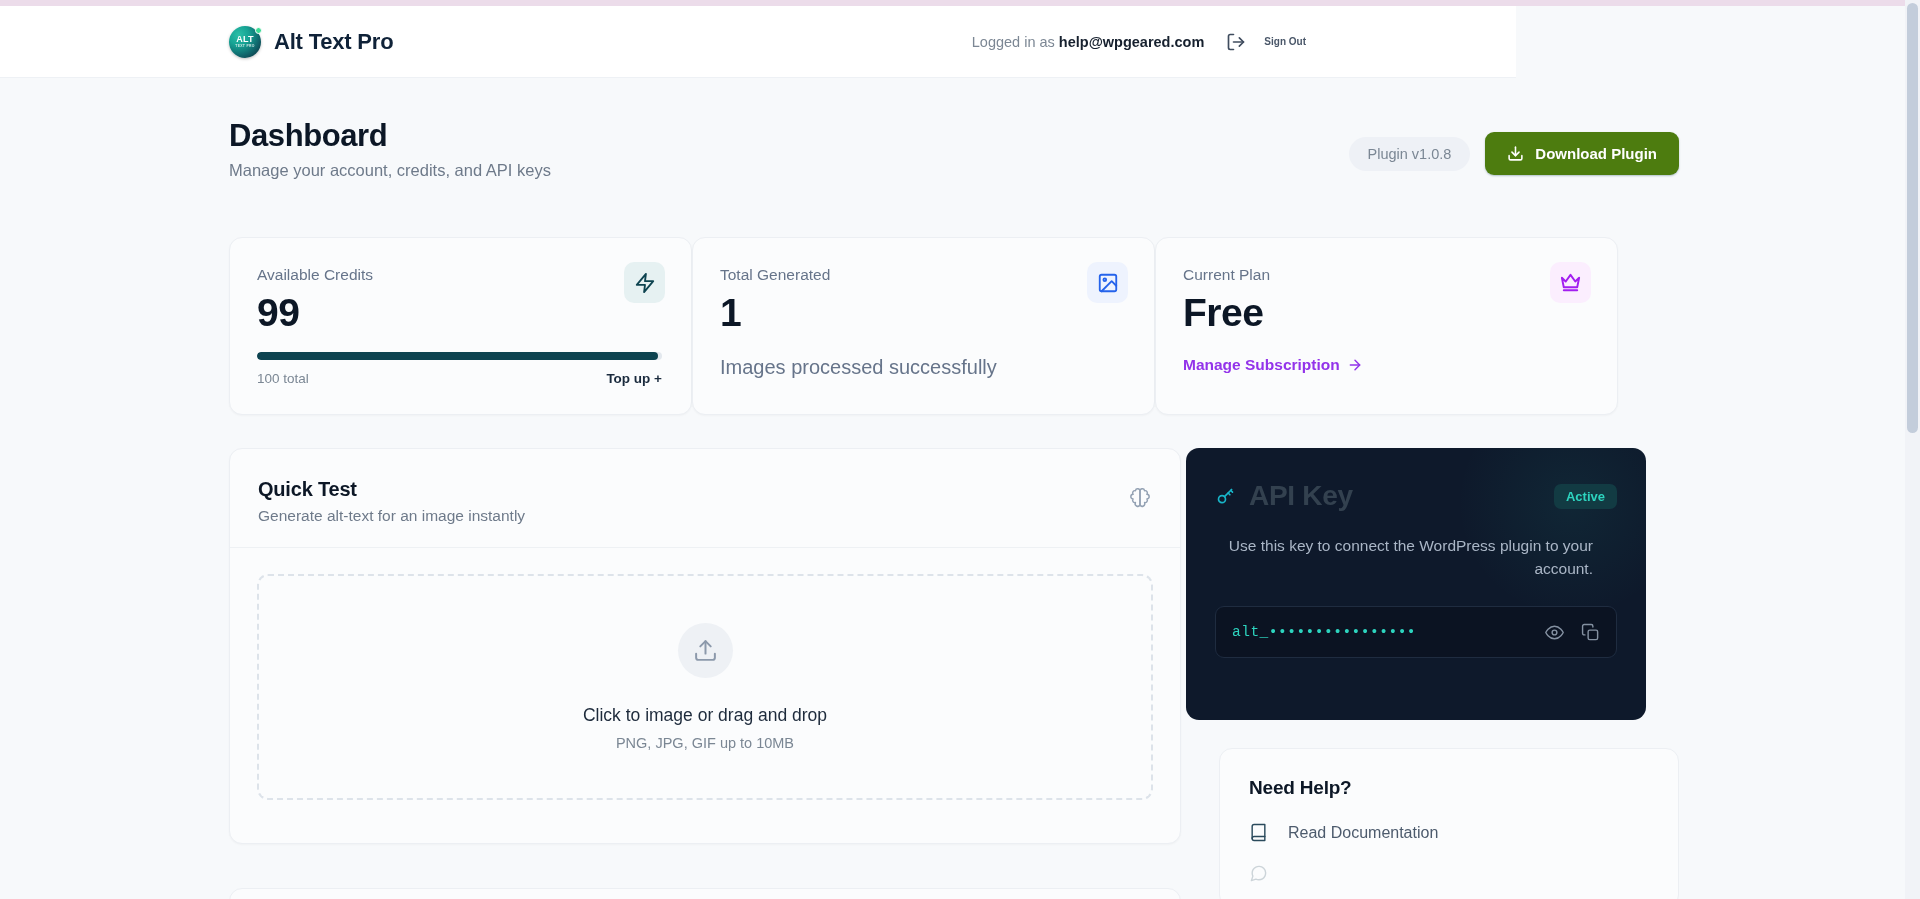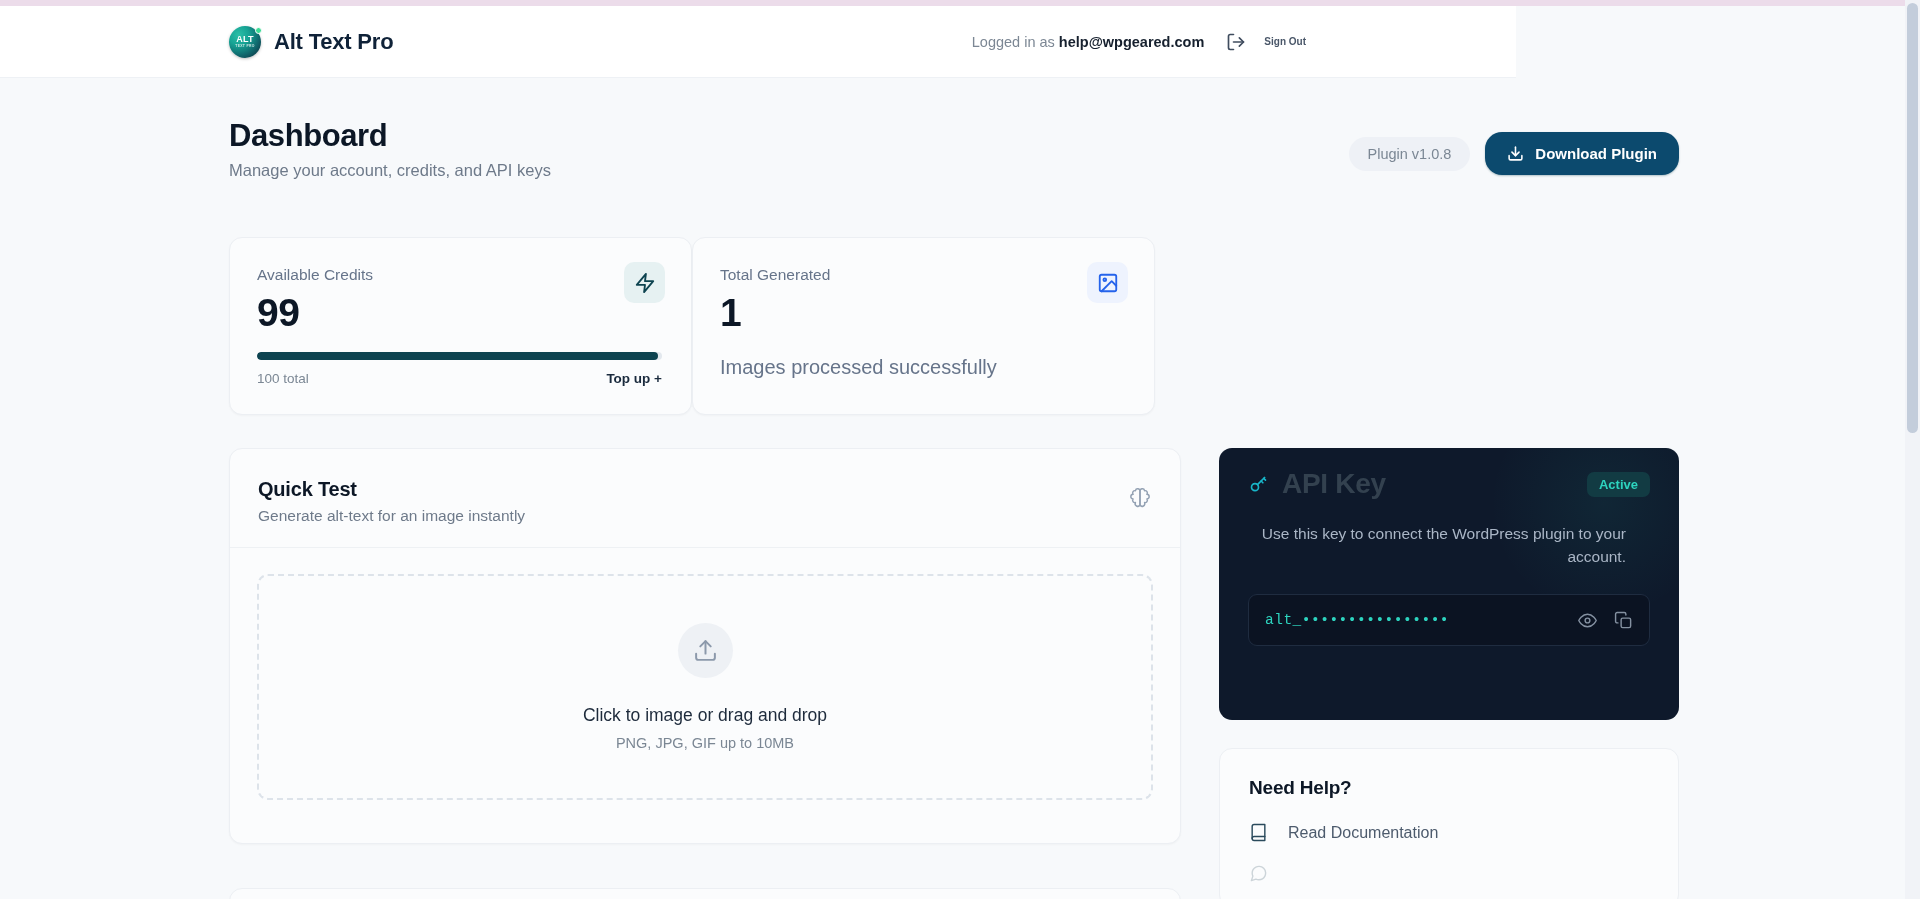--- a/index.html
+++ b/index.html
@@ -54,23 +54,23 @@
   .title-row { position: absolute; top: 118px; left: 229px; width: 1450px; }
   .page-title { font-size: 31px; font-weight: 700; color: #0c1726; letter-spacing: -0.4px; line-height: 36px; }
   .page-sub { margin-top: 7px; font-size: 16.5px; color: #6e7a8a; }
 
   .title-actions { position: absolute; top: 132px; right: 241px; display: flex; align-items: center; gap: 15px; }
   .version-pill {
     background: #eef1f6; color: #7b8794;
     font-size: 14.5px; border-radius: 999px; padding: 9px 19px; white-space: nowrap;
   }
   .btn-download {
-    background: #0c4a6e; color: #ffffff;
+    background: #4d7c0f; color: #ffffff;
     font-size: 15px; font-weight: 700;
-    border: none; border-radius: 17px;
+    border: none; border-radius: 9px;
     padding: 13px 22px; display: flex; align-items: center; gap: 11px;
     cursor: pointer; white-space: nowrap;
     box-shadow: 0 1px 2px rgba(13,67,80,.3);
   }
 
   
   .stats { position: absolute; top: 237px; left: 229px; display: flex; }
   .card {
     background: #fbfcfd; border: 1px solid #eceff3; border-radius: 13px;
     box-shadow: 0 1px 2px rgba(16,24,40,.03);
@@ -122,23 +122,23 @@
   .dz-sub { margin-top: 9px; font-size: 14.5px; color: #7b8794; }
 
   
   .bottom-card {
     position: absolute; top: 888px; left: 229px; width: 952px; height: 60px;
     background: #fbfcfd; border: 1px solid #eceff3; border-radius: 13px;
   }
 
   
   .api-panel {
-    position: absolute; top: 448px; left: 1219px; width: 460px; height: 272px;
+    position: absolute; top: 448px; left: 1186px; width: 460px; height: 272px;
     background: #0e192b; border-radius: 13px; overflow: hidden;
-    padding: 20px 29px;
+    padding: 32px 29px;
   }
   .api-panel::after {
     content: ""; position: absolute; top: -60px; right: -40px; width: 230px; height: 230px;
     border-radius: 50%; background: radial-gradient(circle, rgba(45,212,191,.07) 0%, rgba(14,25,43,0) 70%);
   }
   .api-head { display: flex; align-items: center; justify-content: space-between; position: relative; z-index: 2; }
   .api-title-wrap { display: flex; align-items: center; gap: 13px; }
   .api-title { font-size: 28px; font-weight: 700; color: #33414f; letter-spacing: -0.3px; }
   .api-badge {
     background: #123b43; color: #2dd4bf; font-size: 13px; font-weight: 600;
@@ -251,20 +251,39 @@
       <div class="stat-icon-box ib-blue">
         <svg class="icon-svg" width="22" height="22" viewBox="0 0 24 24" fill="none" stroke="#2563eb" stroke-width="2" stroke-linecap="round" stroke-linejoin="round">
           <rect x="3" y="3" width="18" height="18" rx="2" ry="2"></rect>
             <circle cx="8.5" cy="8.5" r="1.5"></circle>
             <polyline points="21 15 16 10 5 21"></polyline>
         </svg>
       </div>
       <div class="stat-foot" style="font-size:20px;color:#66748a;margin-top:20px;">Images processed successfully</div>
     </div>
 
+    <div class="card stat-card">
+      <div class="stat-label">Current Plan</div>
+      <div class="stat-value">Free</div>
+      <div class="stat-icon-box ib-purple">
+        <svg class="icon-svg" width="23" height="23" viewBox="0 0 24 24" fill="none" stroke="#a21ef0" stroke-width="2" stroke-linecap="round" stroke-linejoin="round">
+          <path d="M3 7l4 4 5-7 5 7 4-4-2 10H5L3 7z"></path>
+            <line x1="5" y1="20" x2="19" y2="20"></line>
+        </svg>
+      </div>
+      <div class="manage-link">
+        <span>Manage Subscription</span>
+        <span>
+          <svg class="icon-svg" width="16" height="16" viewBox="0 0 24 24" fill="none" stroke="#9333ea" stroke-width="2.2" stroke-linecap="round" stroke-linejoin="round">
+            <line x1="5" y1="12" x2="19" y2="12"></line>
+              <polyline points="12 5 19 12 12 19"></polyline>
+          </svg>
+        </span>
+      </div>
+    </div>
   </div>
 
   <div class="quick-test">
     <div class="qt-head">
       <div class="qt-title">Quick Test</div>
       <div class="qt-sub">Generate alt-text for an image instantly</div>
       <div class="qt-brain">
         <svg class="icon-svg" width="22" height="22" viewBox="0 0 24 24" fill="none" stroke="#93a1b3" stroke-width="1.6" stroke-linecap="round" stroke-linejoin="round">
           <path d="M12 4.5a2.5 2.5 0 0 0-4.96-.46A2.5 2.5 0 0 0 4.5 8a2.5 2.5 0 0 0 0 5 2.5 2.5 0 0 0 2.54 3.96A2.5 2.5 0 0 0 12 19.5z"></path>
           <path d="M12 4.5a2.5 2.5 0 0 1 4.96-.46A2.5 2.5 0 0 1 19.5 8a2.5 2.5 0 0 1 0 5 2.5 2.5 0 0 1-2.54 3.96A2.5 2.5 0 0 1 12 19.5z"></path>

